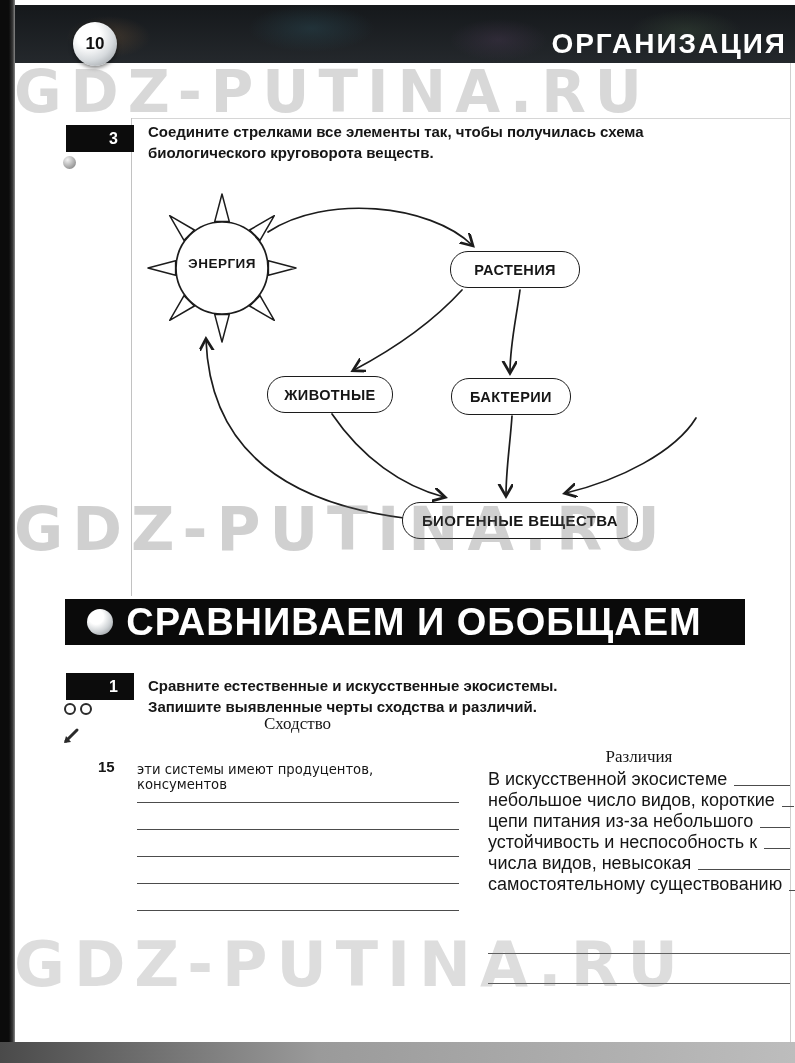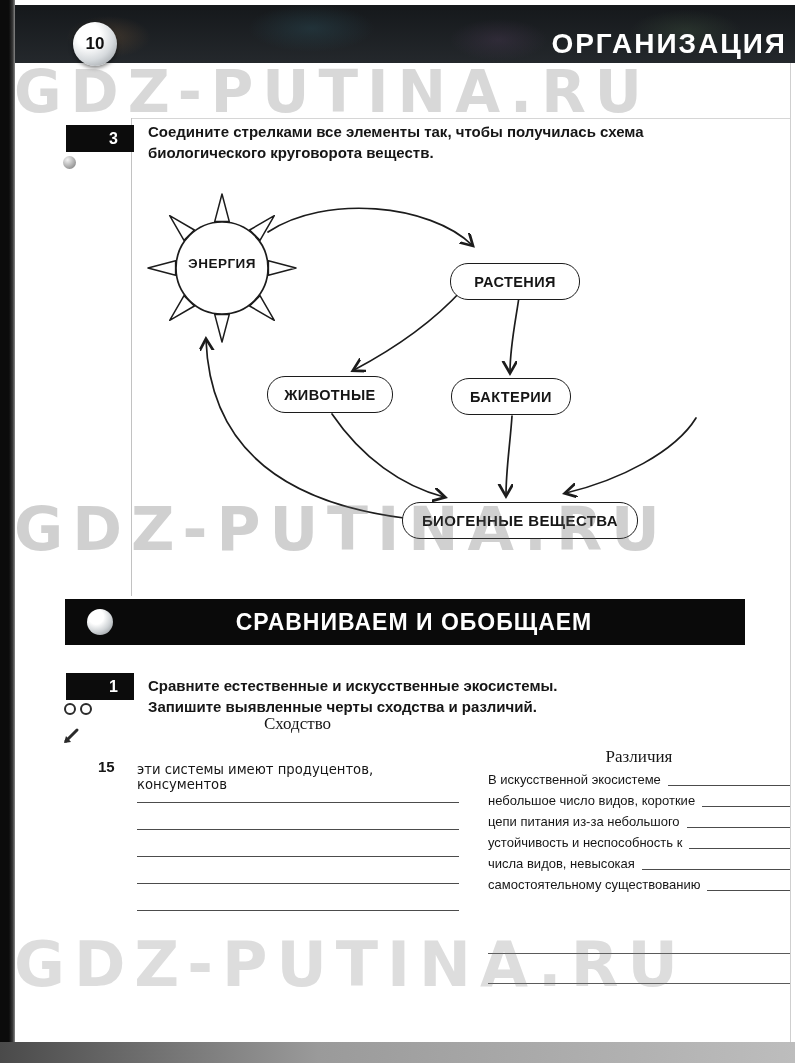--- a/index.html
+++ b/index.html
@@ -60,43 +60,43 @@
   .instr3{left:148px;top:122px;width:605px;}
   .instr1{left:148px;top:676px;width:610px;}
 
   
   .diagram-svg{left:130px;top:190px;}
   .node{
     position:absolute;border:1.6px solid #1c1c1c;border-radius:18px;background:#fff;
     display:flex;align-items:center;justify-content:center;
     font-size:14.5px;font-weight:600;letter-spacing:.4px;z-index:3;box-sizing:border-box;
   }
-  .node-plants{left:450px;top:251px;width:130px;height:37px;margin-top:12px;}
+  .node-plants{left:450px;top:251px;width:130px;height:37px;}
   .node-animals{left:267px;top:376px;width:126px;height:37px;}
   .node-bacteria{left:451px;top:378px;width:120px;height:37px;}
   .node-fungi{left:652px;top:380px;width:97px;height:37px;}
   .node-biogenic{left:402px;top:502px;width:236px;height:37px;font-size:15px;}
   .energy-label{left:176px;top:256px;width:92px;text-align:center;font-size:13.5px;font-weight:600;letter-spacing:.5px;z-index:3;}
 
   
   .banner{left:65px;top:599px;width:680px;height:46px;background:#0a0a0a;display:flex;align-items:center;z-index:4;}
   .banner-sphere{width:26px;height:26px;border-radius:50%;margin-left:22px;
     background:radial-gradient(circle at 35% 30%,#ffffff 0 30%,#cfd3d6 60%,#7d8287);}
-  .banner-title{flex:1;text-align:center;color:#fff;font-weight:800;font-size:23px;letter-spacing:1px;padding-right:30px;}
+  .banner-title{flex:1;text-align:center;color:#fff;font-weight:800;font-size:38px;letter-spacing:1px;padding-right:30px;}
 
   
   .col-header{font-family:"Liberation Serif",serif;font-size:17px;text-align:center;}
   .hdr-left{left:150px;top:714px;width:295px;}
   .hdr-right{left:488px;top:747px;width:302px;}
 
   .left-lines{left:137px;top:776px;width:322px;}
   .ans-row{height:27px;border-bottom:1px solid #4c4c4c;display:flex;align-items:flex-end;
     font-family:"DejaVu Sans",sans-serif;font-size:13.2px;padding-bottom:10px;box-sizing:border-box;}
 
-  .right-col{left:488px;top:769px;width:302px;font-size:13px;line-height:21px;}
+  .right-col{left:488px;top:769px;width:302px;font-size:18px;line-height:21px;}
   .r-row{display:flex;align-items:flex-end;height:21px;}
   .r-row .txt{white-space:nowrap;}
   .r-row .tail{flex:1;border-bottom:1px solid #4c4c4c;margin:0 0 4px 7px;min-width:12px;}
   .blank-rule{border-bottom:1px solid #5a5a5a;}
   .br1{left:488px;top:952px;width:302px;height:1px;}
   .br2{left:488px;top:982px;width:302px;height:1px;}
 </style>
 </head>
 <body>
 

